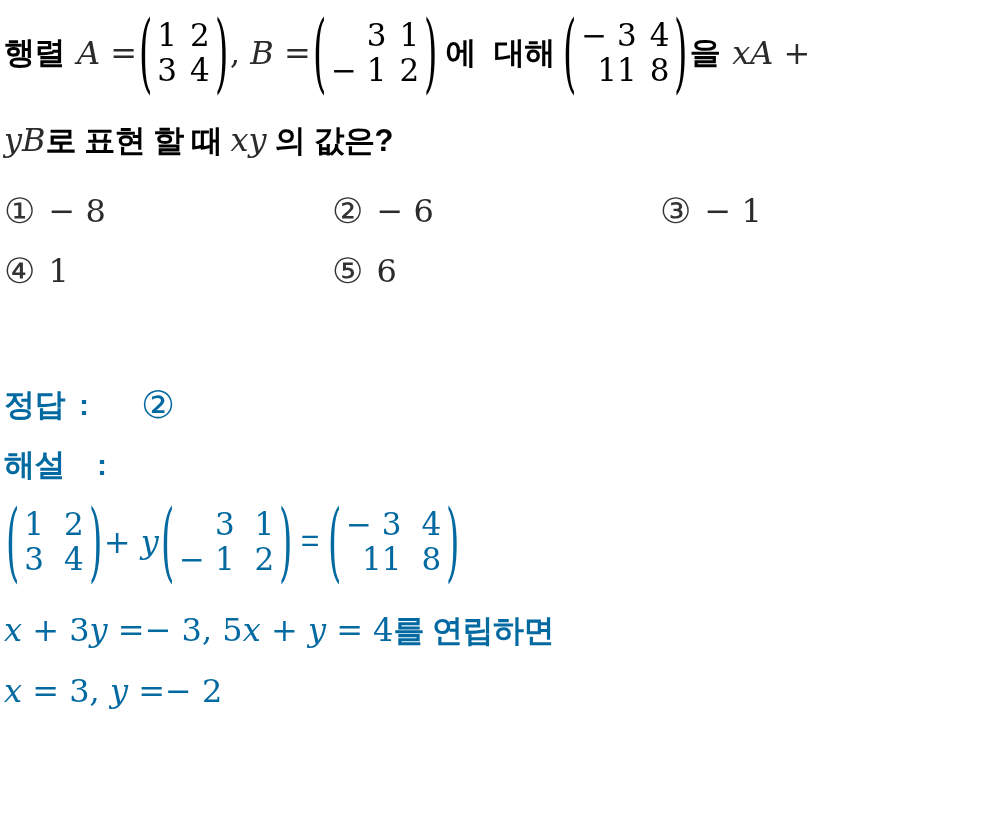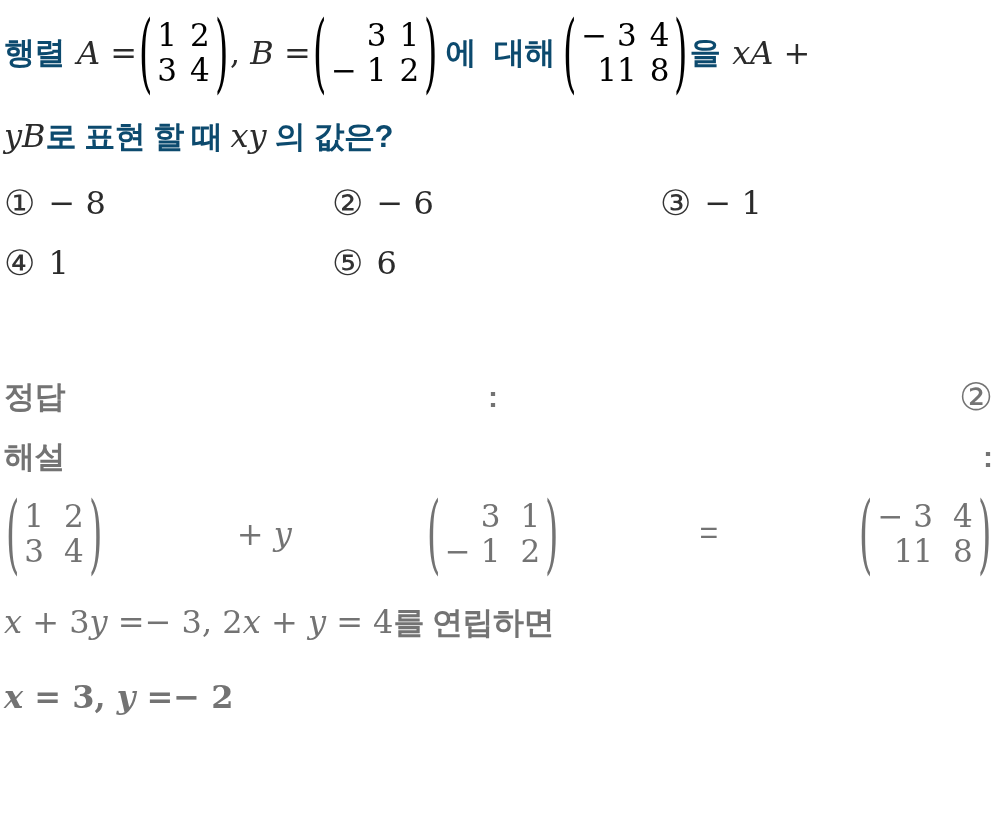--- a/index.html
+++ b/index.html
@@ -1,42 +1,42 @@
 <!DOCTYPE html>
 <html><head>
 <meta charset="utf-8">
 <style>
   html,body{margin:0;padding:0;background:#ffffff;}
   .page{position:relative;width:993px;height:830px;box-sizing:border-box;
         background:#ffffff;padding:6px 0 0 4px;overflow:hidden;}
-  .k{font-family:"Liberation Sans",sans-serif;font-weight:700;font-size:31px;color:#0c4a6e;letter-spacing:-0.5px;}
+  .k{font-family:"Liberation Sans",sans-serif;font-weight:700;font-size:31px;color:#000000;letter-spacing:-0.5px;}
   .m{font-family:"DejaVu Serif",serif;font-size:32px;color:#2b2b2b;}
   .it{font-style:italic;}
-  .blue, .blue .k, .blue .m, .blue .cnum{color:#737373;justify-content:space-between;}
+  .blue, .blue .k, .blue .m, .blue .cnum{color:#0369a1;}
   .row{display:flex;align-items:center;}
   .line1{height:94px;}
-  .line2{margin-top:18px;font-size:32px;line-height:36px;}
+  .line2{margin-top:18px;font-size:32px;line-height:44px;}
   .matrix{display:inline-flex;align-items:center;}
   .paren{display:inline-block;font-family:"DejaVu Serif",serif;font-weight:400;
          font-size:44px;line-height:1;transform:scale(0.78,1.95);}
   .mgrid{display:inline-grid;grid-template-columns:auto auto;column-gap:13px;
          justify-items:end;font-family:"DejaVu Serif",serif;font-size:31px;
          line-height:1.12;margin:0 3px;color:inherit;}
   .sol-matrix .mgrid{column-gap:20px;} .mr-m{margin-right:12px;} .mx-s{margin:0 6px;font-family:Liberation Mono, monospace;}
   .choices{margin-top:26px;display:grid;grid-template-columns:328px 328px 1fr;row-gap:16px;}
   .choice{display:flex;align-items:center;height:44px;}
   .cnum{font-family:"DejaVu Sans",sans-serif;font-size:35px;color:#333333;margin-right:13px;}
   .cval{font-family:"DejaVu Serif",serif;font-size:32px;color:#2b2b2b;}
   .answer-line{margin-top:90px;height:44px;display:flex;align-items:center;}
   .ans-colon{font-family:"Liberation Sans",sans-serif;font-weight:700;font-size:30px;margin-left:14px;}
   .ans-value{font-family:"DejaVu Sans",sans-serif;font-size:38px;margin-left:52px;}
-  .expl-line{margin-top:18px;height:40px;display:flex;align-items:center;}
+  .expl-line{margin-top:18px;height:40px;display:flex;align-items:center;gap:18px;}
   .eq1{margin-top:8px;height:98px;}
   .sline{font-size:32px;line-height:46px;}
-  .l-lin{margin-top:16px;} .l-xy3{margin-top:28px;font-weight:bold;} .l-fin{margin-top:16px;}
+  .l-lin{margin-top:16px;} .l-xy3{margin-top:14px;} .l-fin{margin-top:16px;}
   .therefore{font-family:"DejaVu Serif",serif;font-size:32px;margin-right:22px;}
 </style>
 </head>
 <body>
 
 <div class="page">
 
   <div class="row line1">
     <span class="k mr-m">행렬</span>
     <span class="m"><span class="it">A</span><span> = </span></span>
@@ -144,21 +144,21 @@
         <span>− 3</span>
         <span>4</span>
         <span>11</span>
         <span>8</span>
       </span>
       <span class="paren">)</span>
     </span>
   </div>
 
   <div class="sline l-lin blue">
-    <span class="m"><span class="it">x</span><span> + 3</span><span class="it">y</span><span> =− 3,  2</span><span class="it">x</span><span> + </span><span class="it">y</span><span> = 4</span></span><span class="k">를 연립하면</span>
+    <span class="m"><span class="it">x</span><span> + 3</span><span class="it">y</span><span> =− 3,  5</span><span class="it">x</span><span> + </span><span class="it">y</span><span> = 4</span></span><span class="k">를 연립하면</span>
   </div>
 
   <div class="sline l-xy3 blue">
     <span class="m"><span class="it">x</span><span> = 3,  </span><span class="it">y</span><span> =− 2</span></span>
   </div>
 
 
 </div>
 
 </body></html>

